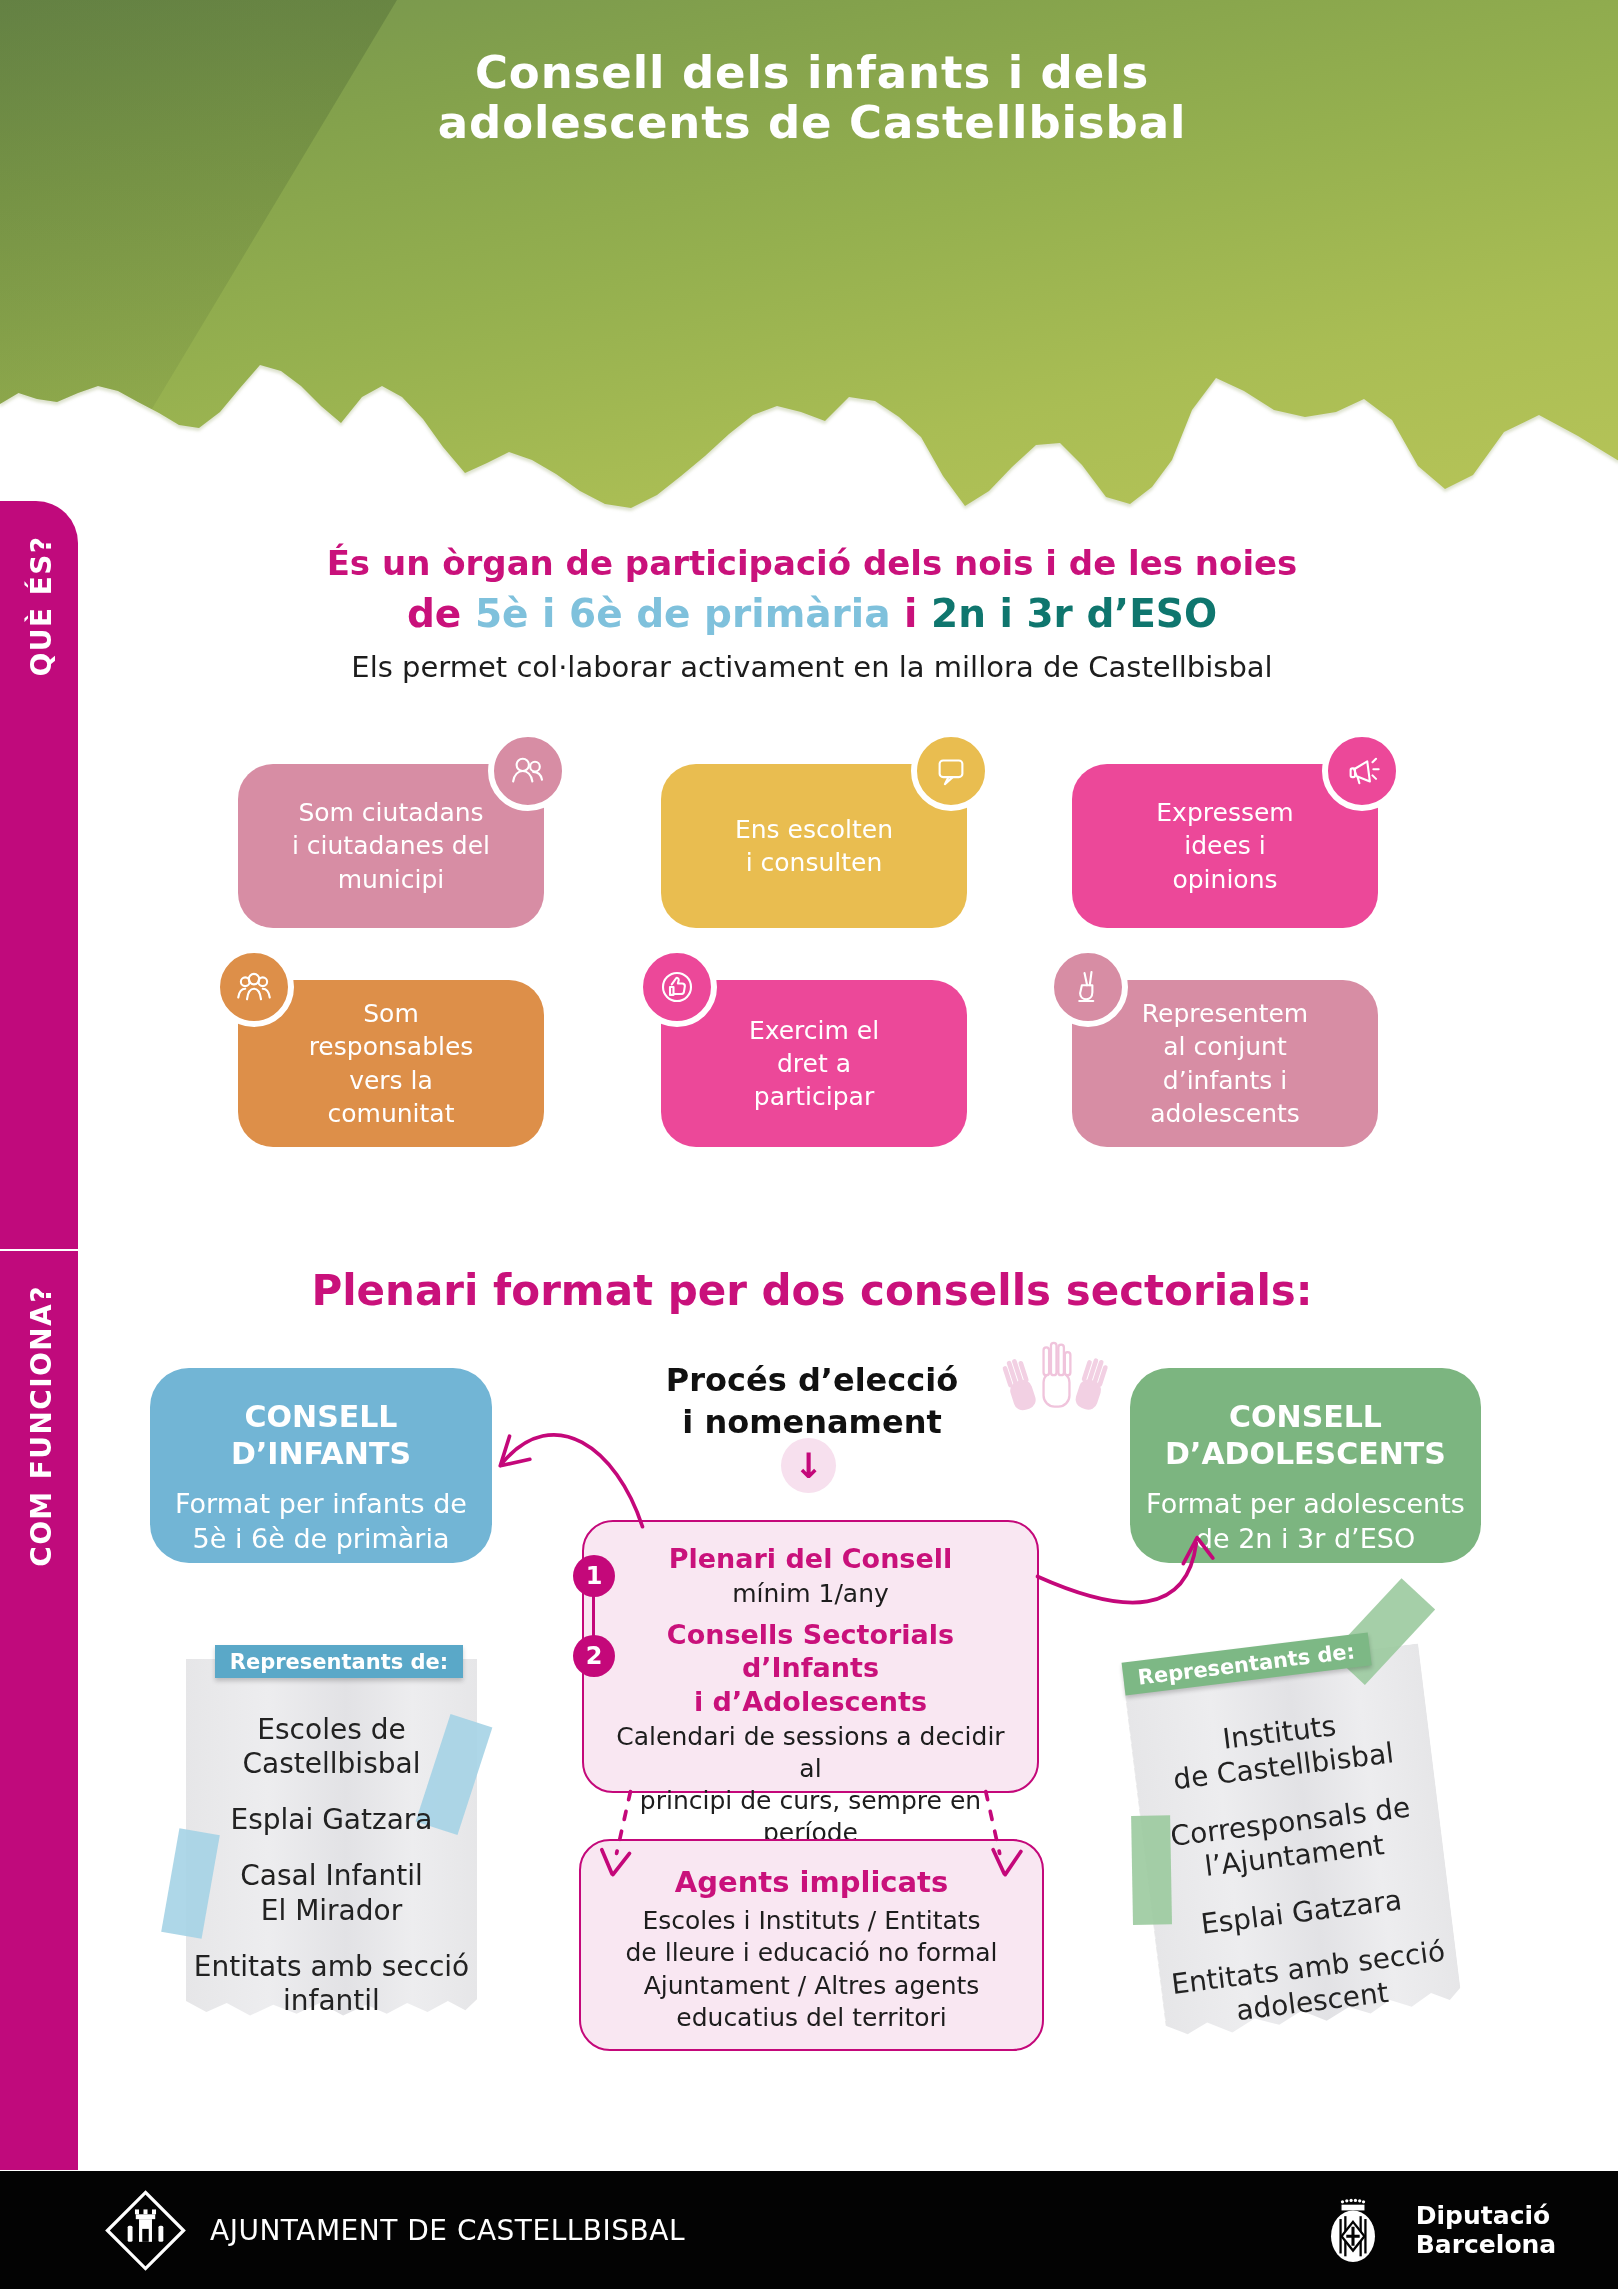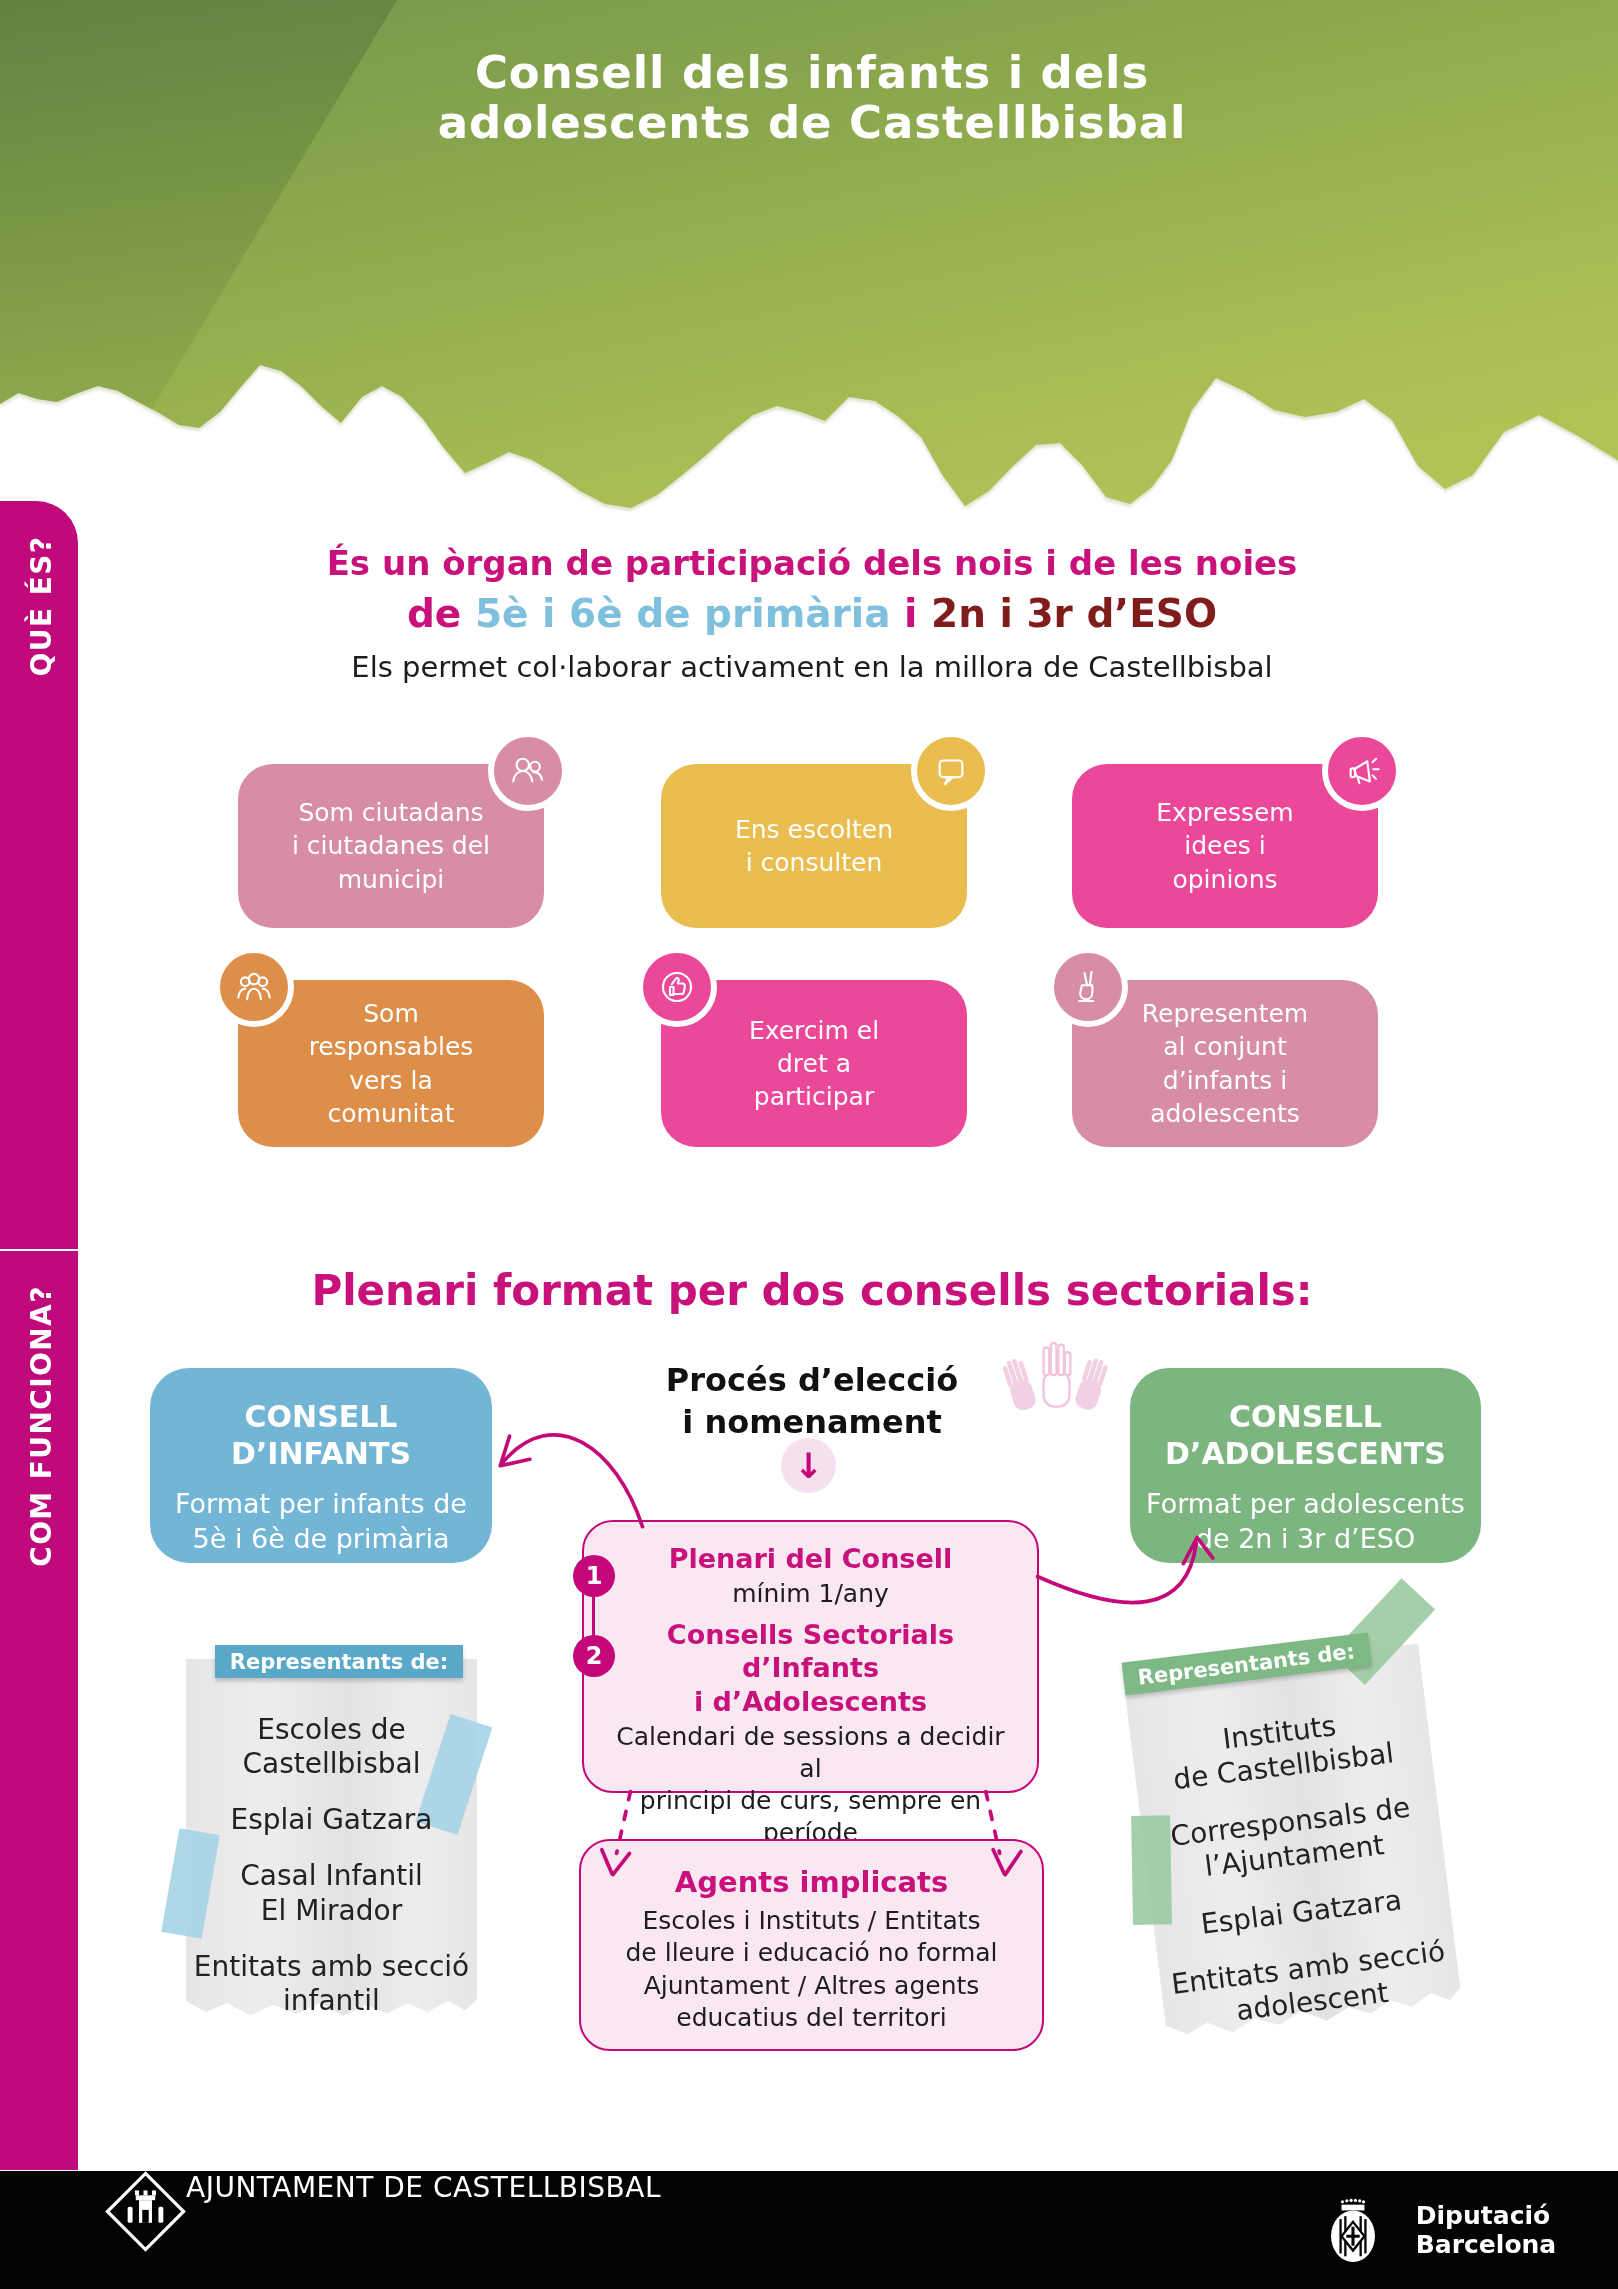--- a/index.html
+++ b/index.html
@@ -32,21 +32,21 @@
   .side-seg{position:absolute;left:0;width:78px;background:#c00a7c;}
   .seg1{top:501px;height:748px;border-radius:0 42px 0 0;}
   .seg2{top:1251px;height:919px;}
   .vlabel{position:absolute;left:41px;transform:translate(-50%,-50%) rotate(-90deg);
     color:#fff;font-weight:700;font-size:28px;letter-spacing:1.4px;white-space:nowrap;}
 
   
   .centerband{position:absolute;left:55px;width:1514px;text-align:center;}
   .intro1{top:543px;font-size:34px;font-weight:700;color:#c9117b;}
   .intro2{top:591px;font-size:39px;font-weight:800;color:#c9117b;}
-  .intro2 .blue{color:#7fc1dc;} .intro2 .green{color:#7f1d1d;}
+  .intro2 .blue{color:#7fc1dc;} .intro2 .green{color:#0f766e;}
   .intro3{top:650px;font-size:29px;color:#1d1d1d;}
 
   
   .vcard{position:absolute;width:306px;border-radius:35px;color:#fff;display:flex;
     align-items:center;justify-content:center;text-align:center;font-size:25px;line-height:1.33;}
   .row1{top:764px;height:164px;} .row2{top:980px;height:167px;}
   .colA{left:238px;} .colB{left:661px;} .colC{left:1072px;}
   .bg-pink{background:#d78da4;} .bg-yellow{background:#e9bd50;}
   .bg-purple{background:#ec4899;} .bg-orange{background:#dd8f49;}
   .icircle{position:absolute;width:68px;height:68px;border-radius:50%;border:6.5px solid #fff;
@@ -103,21 +103,21 @@
   .paper-right-wrap{position:absolute;left:1128px;top:1632px;width:332px;height:425px;
     transform:rotate(-7deg);transform-origin:50% 50%;}
   .paper-right{position:absolute;left:16.6px;top:28px;width:297px;height:369px;}
   .plabel-right{left:16.6px;top:11px;background:#7db885;position:absolute;}
   .items-right{left:16.6px;top:83px;width:297px;}
   .tpr-t{left:229px;top:-11px;width:103px;height:46px;transform:rotate(-40deg);}
   .tpr-l{left:1.8px;top:166px;width:39px;height:109px;transform:rotate(6deg);}
 
   
   .footer{position:absolute;left:0;top:2171px;width:1619px;height:119px;background:#030303;}
-  .foot-left{position:absolute;left:105px;top:0;height:119px;display:flex;align-items:flex-start;}
+  .foot-left{position:absolute;left:105px;top:0;height:119px;display:flex;align-items:center;gap:24px;}
   .foot-left .txt{color:#fff;font-size:28px;letter-spacing:0.5px;}
   .foot-right{position:absolute;left:1327px;top:0;height:119px;display:flex;align-items:center;gap:14.8px;}
   .foot-right .txt{color:#fff;font-size:25px;font-weight:700;line-height:1.15;margin-left:22px;}
 
   svg.overlay{position:absolute;left:0;top:0;pointer-events:none;}
 </style>
 </head>
 <body>
 
 <div id="poster">

